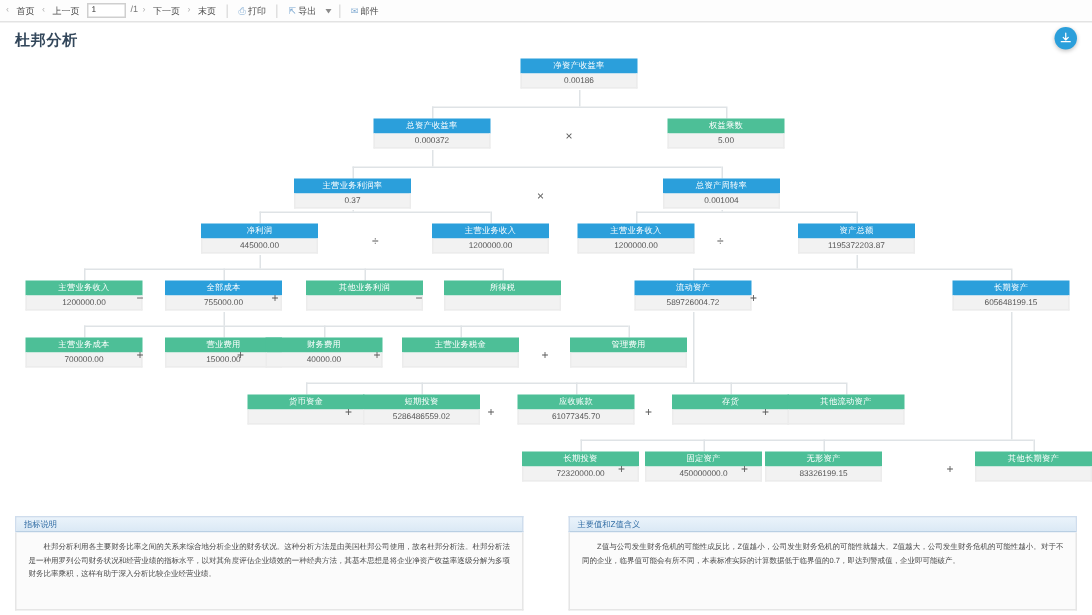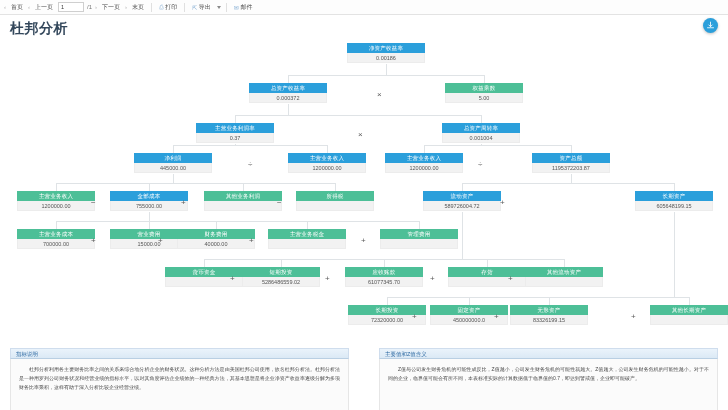--- a/index.html
+++ b/index.html
@@ -48,21 +48,21 @@
   .caret-dn {
     width: 0; height: 0;
     border-left: 2px solid transparent;
     border-right: 2px solid transparent;
     border-top: 3px solid #8a8a8a;
     margin-left: 1px;
   }
 
   
   .page-title {
-    font-size: 14px;
+    font-size: 10px;
     font-weight: bold;
     color: #33475b;
     padding: 5px 0 0 10px;
     letter-spacing: .5px;
     font-family: Liberation Serif, serif;
   }
 
   
   .canvas {
     position: relative;

